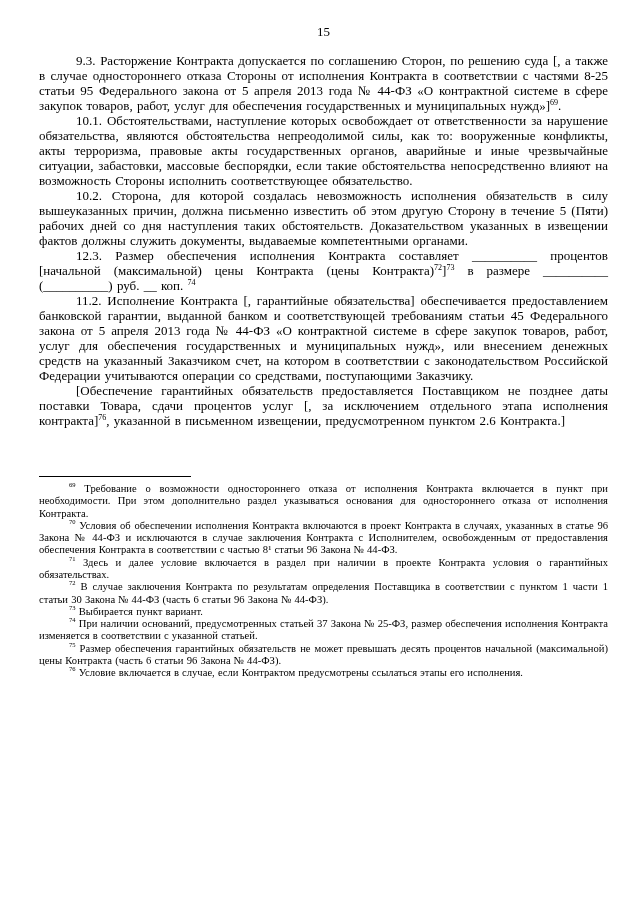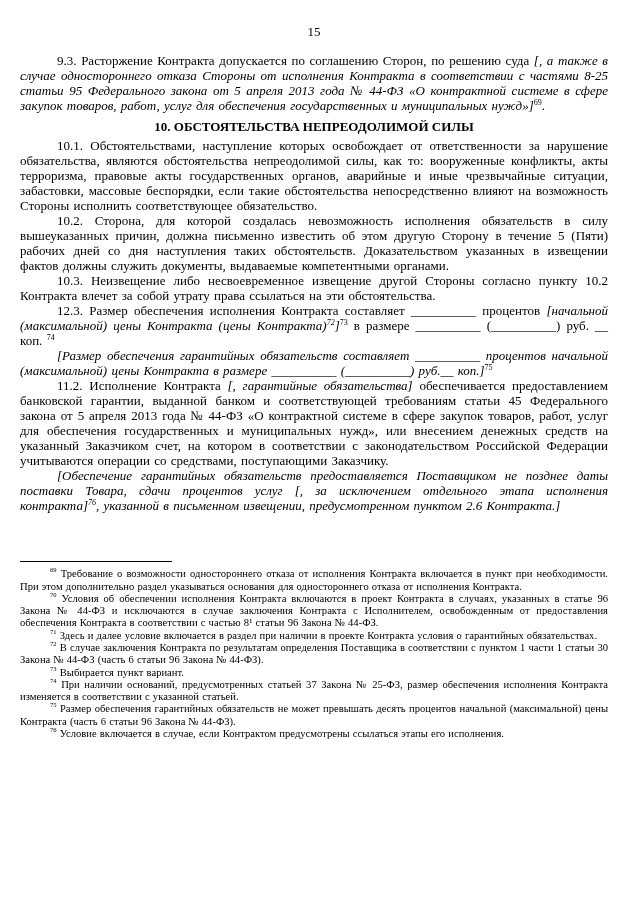--- a/index.html
+++ b/index.html
@@ -7,21 +7,21 @@
     padding: 0;
     background: #ffffff;
     width: 640px;
     height: 905px;
     overflow: hidden;
   }
   .page {
     box-sizing: border-box;
     width: 640px;
     height: 789px;
-    padding: 24px 32px 18px 20px;
+    padding: 24px 32px 18px 39px;
     font-family: "Liberation Serif", serif;
     color: #000000;
     background: #ffffff;
   }
   .pagenum {
     text-align: center;
     font-size: 13px;
     margin-bottom: 13px;
   }
   p.para {
@@ -32,21 +32,21 @@
     text-indent: 37px;
     word-spacing: 1px;
   }
   .sec {
     margin: 6px 0 4px 0;
     font-size: 13px;
     font-weight: bold;
     text-align: center;
     line-height: 1.18;
   }
-  .it { font-style: italic; }
+  .it { }
   sup.fnref {
     font-size: 0.62em;
     vertical-align: super;
     line-height: 0;
   }
   .fn-sep {
     width: 152px;
     border-top: 1px solid #000;
     margin: 48px 0 6px 0;
   }
@@ -61,30 +61,27 @@
 </style>
 </head>
 <body>
 
 <div class="page">
 
   <div class="pagenum">15</div>
 
   <p class="para"><span>9.3. Расторжение Контракта допускается по соглашению Сторон, по решению суда </span><span class="it">[, а также в случае одностороннего отказа Стороны от исполнения Контракта в соответствии с частями 8-25 статьи 95 Федерального закона от 5 апреля 2013 года № 44-ФЗ «О контрактной системе в сфере закупок товаров, работ, услуг для обеспечения государственных и муниципальных нужд»]</span><sup class="fnref">69</sup><span>.</span></p>
 
-  <h3 class="sec">10. ОБСТОЯТЕЛЬСТВА НЕПРЕОДОЛИМОЙ СИЛЫ</h3>
 
   <p class="para">10.1. Обстоятельствами, наступление которых освобождает от ответственности за нарушение обязательства, являются обстоятельства непреодолимой силы, как то: вооруженные конфликты, акты терроризма, правовые акты государственных органов, аварийные и иные чрезвычайные ситуации, забастовки, массовые беспорядки, если такие обстоятельства непосредственно влияют на возможность Стороны исполнить соответствующее обязательство.</p>
   <p class="para">10.2. Сторона, для которой создалась невозможность исполнения обязательств в силу вышеуказанных причин, должна письменно известить об этом другую Сторону в течение 5 (Пяти) рабочих дней со дня наступления таких обстоятельств. Доказательством указанных в извещении фактов должны служить документы, выдаваемые компетентными органами.</p>
-  <p class="para">10.3. Неизвещение либо несвоевременное извещение другой Стороны согласно пункту 10.2 Контракта влечет за собой утрату права ссылаться на эти обстоятельства.</p>
 
 
   <p class="para"><span>12.3. Размер обеспечения исполнения Контракта составляет __________ процентов </span><span class="it">[начальной (максимальной) цены Контракта (цены Контракта)</span><sup class="fnref it">72</sup><span class="it">]</span><sup class="fnref">73</sup><span> в размере __________ (__________) руб. __ коп. </span><sup class="fnref">74</sup></p>
 
-  <p class="para"><span class="it">[Размер обеспечения гарантийных обязательств составляет __________ процентов начальной (максимальной) цены Контракта в размере __________ (__________) руб.__ коп.]</span><sup class="fnref">75</sup></p>
 
   <p class="para"><span>11.2. Исполнение Контракта </span><span class="it">[, гарантийные обязательства]</span><span> обеспечивается предоставлением банковской гарантии, выданной банком и соответствующей требованиям статьи 45 Федерального закона от 5 апреля 2013 года № 44-ФЗ «О контрактной системе в сфере закупок товаров, работ, услуг для обеспечения государственных и муниципальных нужд», или внесением денежных средств на указанный Заказчиком счет, на котором в соответствии с законодательством Российской Федерации учитываются операции со средствами, поступающими Заказчику.</span></p>
 
   <p class="para"><span class="it">[Обеспечение гарантийных обязательств предоставляется Поставщиком не позднее даты поставки Товара, сдачи процентов услуг [, за исключением отдельного этапа исполнения контракта]</span><sup class="fnref it">76</sup><span class="it">, указанной в письменном извещении, предусмотренном пунктом 2.6 Контракта.]</span></p>
 
   <div class="fn-sep"></div>
 
   <p class="footnote"><sup class="fnref">69</sup> <span>Требование о возможности одностороннего отказа от исполнения Контракта включается в пункт при необходимости. При этом дополнительно раздел указываться основания для одностороннего отказа от исполнения Контракта.</span></p>
   <p class="footnote"><sup class="fnref">70</sup> <span>Условия об обеспечении исполнения Контракта включаются в проект Контракта в случаях, указанных в статье 96 Закона № 44-ФЗ и исключаются в случае заключения Контракта с Исполнителем, освобожденным от предоставления обеспечения Контракта в соответствии с частью 8¹ статьи 96 Закона № 44-ФЗ.</span></p>
   <p class="footnote"><sup class="fnref">71</sup> <span>Здесь и далее условие включается в раздел при наличии в проекте Контракта условия о гарантийных обязательствах.</span></p>

